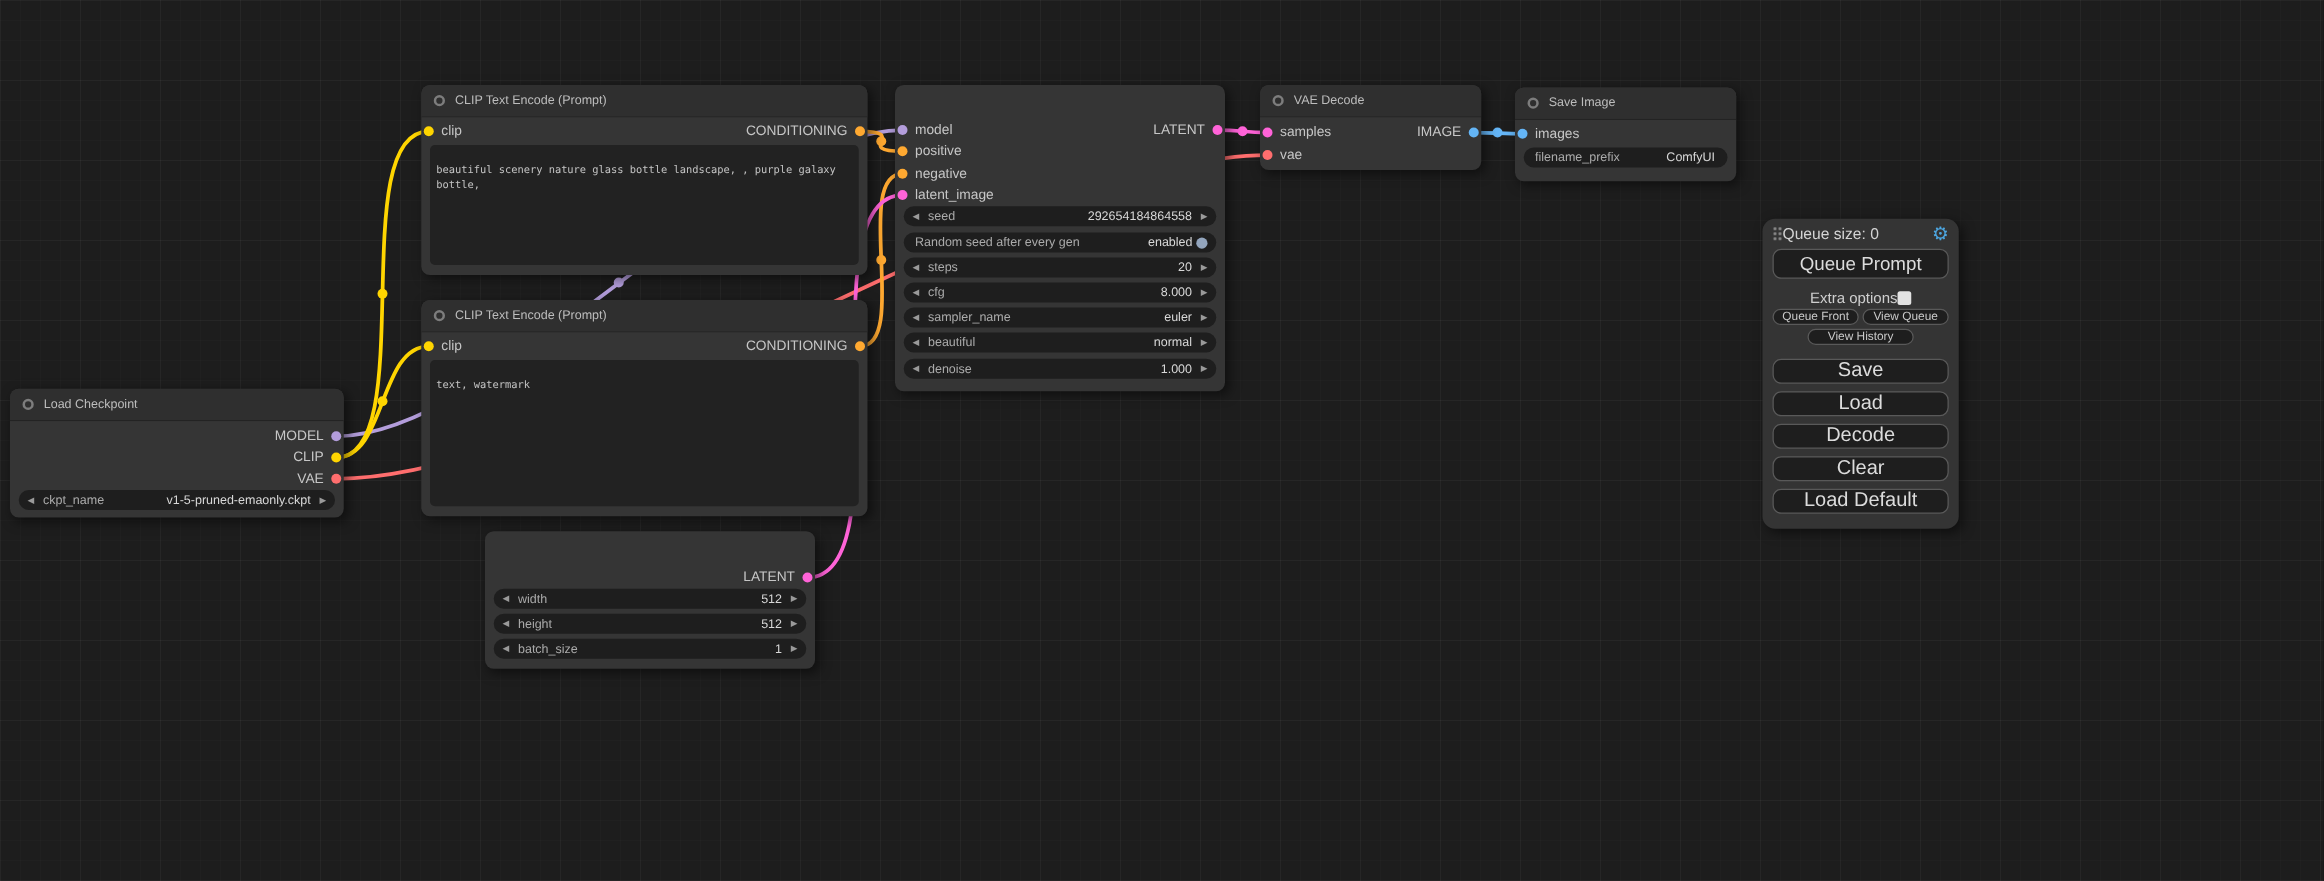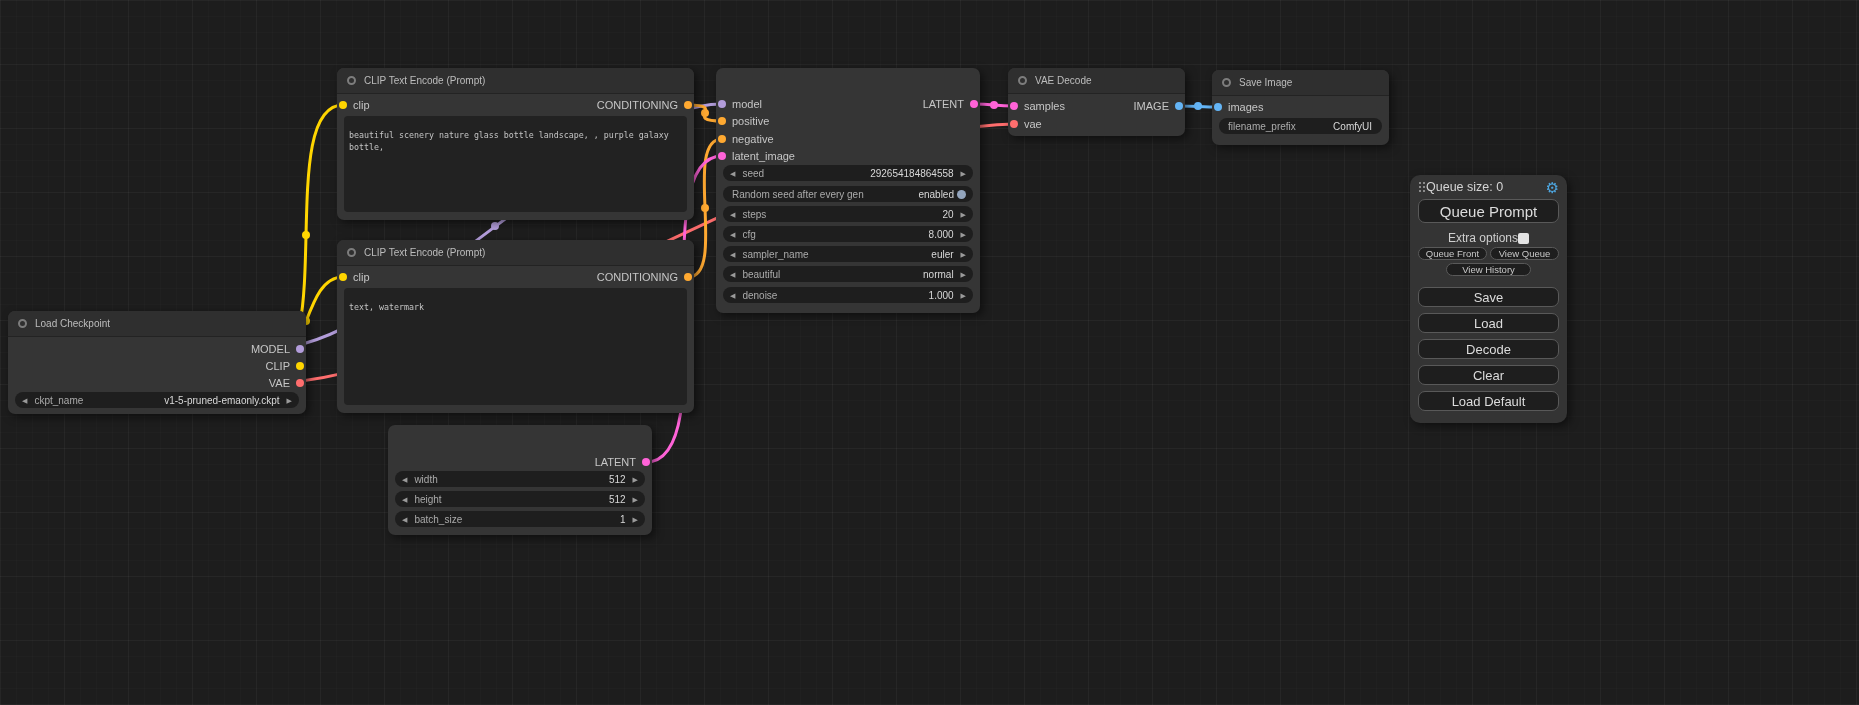--- a/index.html
+++ b/index.html
@@ -48,21 +48,21 @@
 
   .qpanel{position:absolute;left:1410px;top:175px;width:157px;height:248px;z-index:3;
           background:#343434;border-radius:10px;box-shadow:3px 3px 9px rgba(0,0,0,0.5);}
   .qheader{position:absolute;left:0;right:0;top:3px;height:18px;display:flex;align-items:center;
            padding:0 8px;box-sizing:border-box;}
   .qsize{flex:1;font-size:12.5px;color:#d4d4d4;}
   .qhandle{width:8px;height:12px;flex:0 0 auto;
            background-image:radial-gradient(#8a8a8a 1px, transparent 1.3px);background-size:4px 4px;}
   .qgear{font-size:15px;color:#4da6e0;flex:0 0 auto;line-height:1;}
   .qbtn{position:absolute;left:8px;right:8px;height:20px;background:#1e1e1e;border:1px solid #595959;
-        border-radius:7px;color:#dcdcdc;font-size:13px;display:flex;align-items:center;justify-content:center;
+        border-radius:7px;color:#dcdcdc;font-size:16px;display:flex;align-items:center;justify-content:center;
         box-sizing:border-box;}
   .qbtn.big{font-size:15px;}
   .qsmall{position:absolute;height:13px;background:#1e1e1e;border:1px solid #595959;border-radius:8px;
           color:#c9c9c9;font-size:9.5px;display:flex;align-items:center;justify-content:center;box-sizing:border-box;}
   .qextra{position:absolute;left:0;right:0;top:56px;height:14px;display:flex;align-items:center;
           justify-content:center;gap:0;font-size:12px;color:#cfcfcf;}
   .qcheck{width:11px;height:11px;background:#e3e3e3;border-radius:2px;}
 </style>
 </head>
 <body>
@@ -83,21 +83,21 @@
     <circle cx="306" cy="235" r="4" fill="#FFD500"></circle>
     <circle cx="306" cy="321" r="4" fill="#FFD500"></circle>
     <circle cx="641" cy="253" r="4" fill="#FF6E6E"></circle>
     <circle cx="705" cy="113" r="4" fill="#FFA931"></circle>
     <circle cx="705" cy="208" r="4" fill="#FFA931"></circle>
     <circle cx="684" cy="309" r="4" fill="#FF63D8"></circle>
     <circle cx="994" cy="105" r="4" fill="#FF63D8"></circle>
     <circle cx="1198" cy="106" r="4" fill="#64B5F6"></circle>
   </svg>
 
-  <div class="node" style="left:8px;top:311px;width:298px;height:103px">
+  <div class="node" style="left:8px;top:311px;width:267px;height:103px">
     <div class="ntitle">
       <span class="ndot"></span>
       <span class="ntext">Load Checkpoint</span>
     </div>
     <div class="iorow" style="top:30px">
       <span class="slabel out">MODEL</span>
       <span class="sdot out c-model"></span>
     </div>
     <div class="iorow" style="top:47px">
       <span class="slabel out">CLIP</span>

